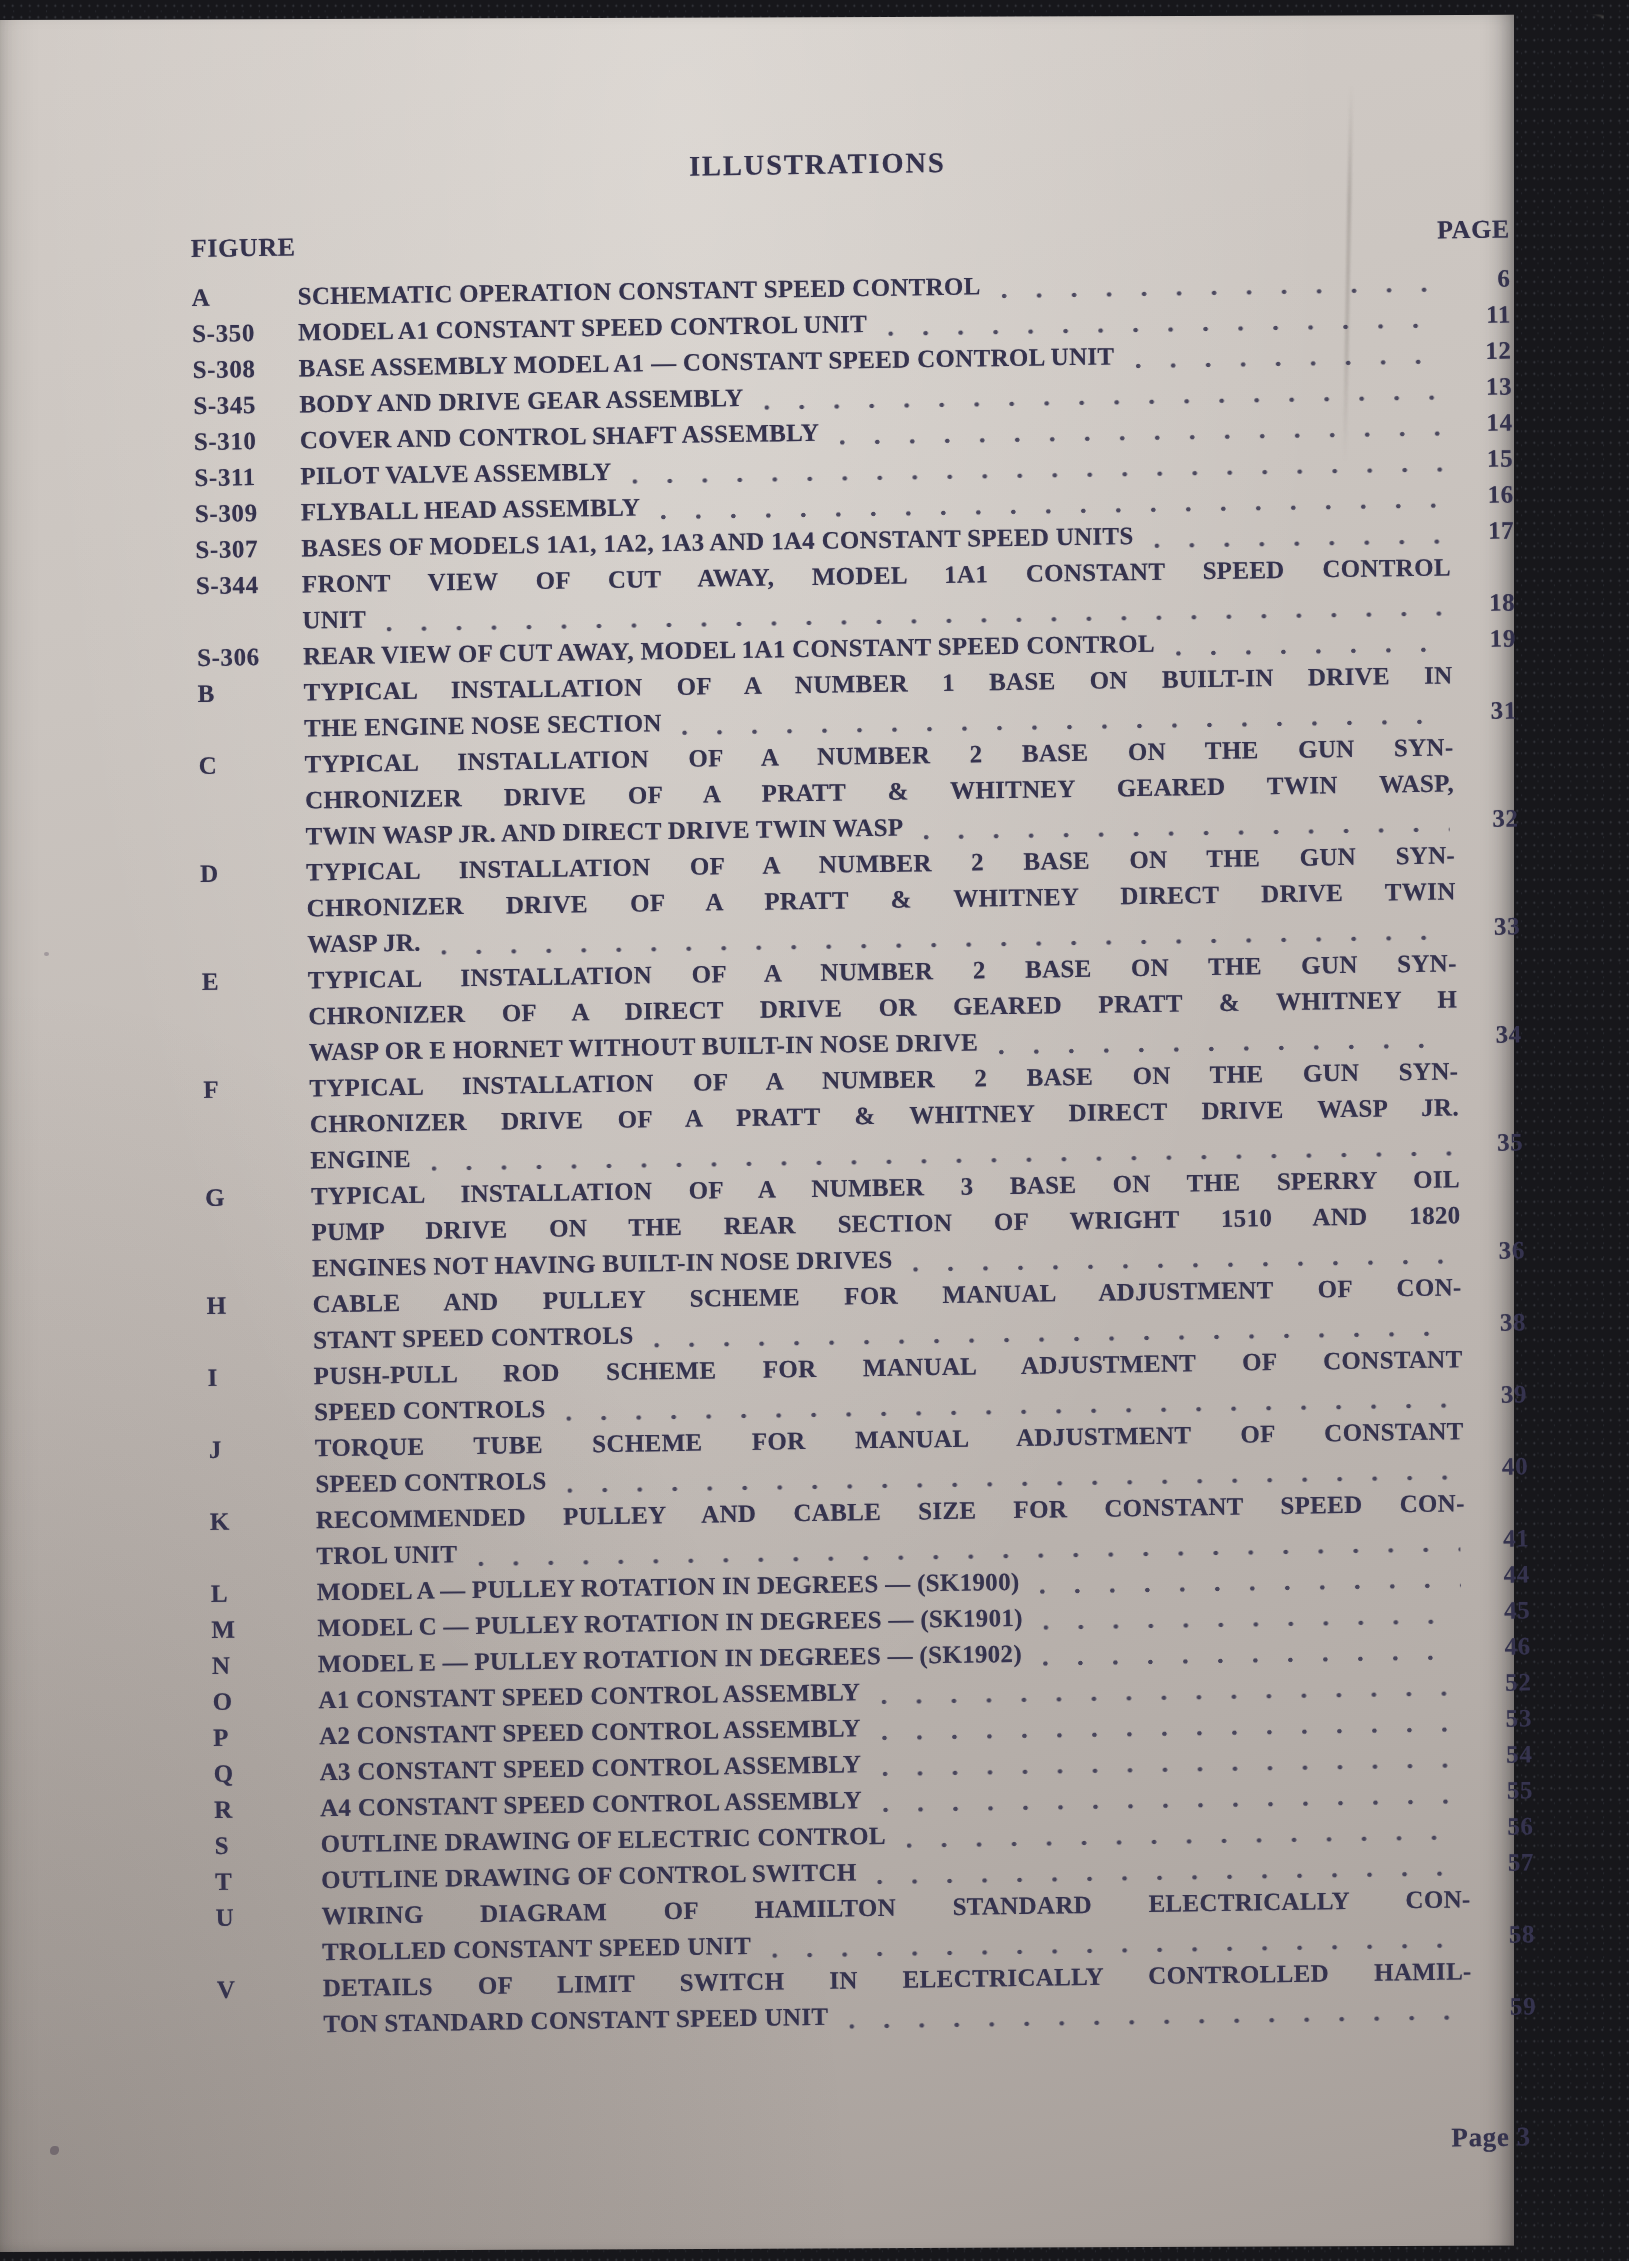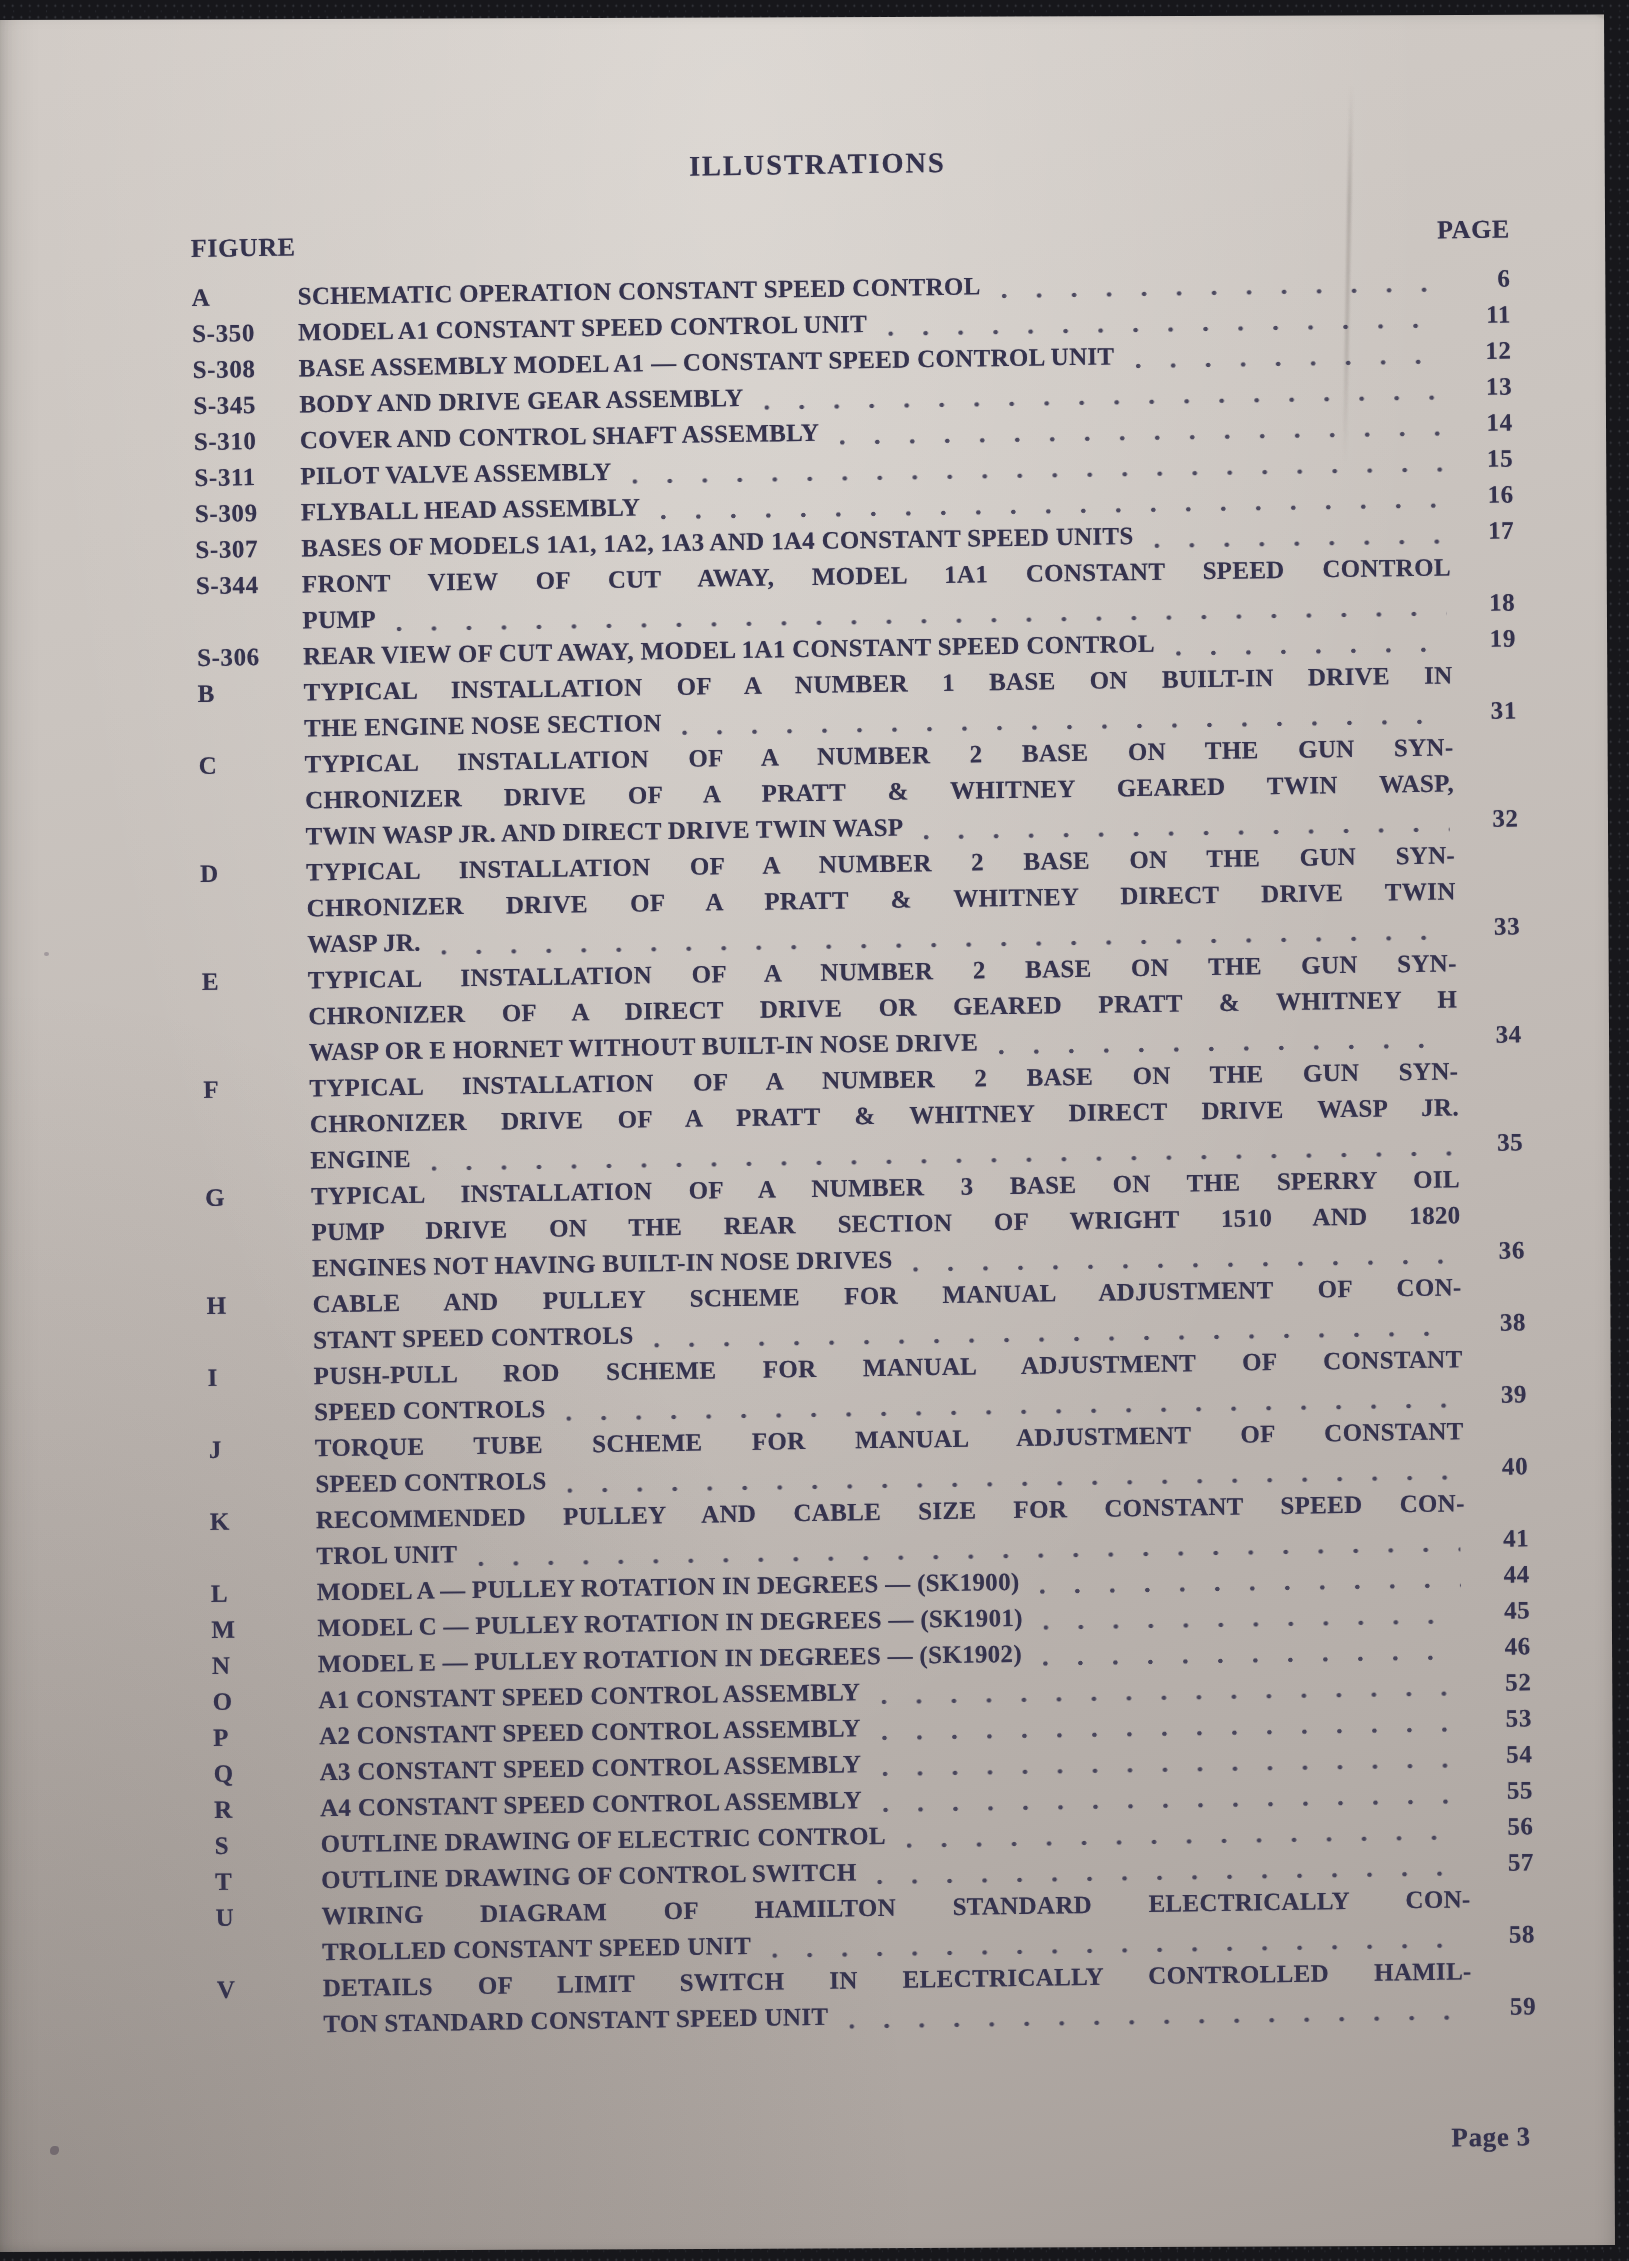--- a/index.html
+++ b/index.html
@@ -18,21 +18,21 @@
   .cover-texture{
     position:absolute;inset:0;
     background-image:
       radial-gradient(rgba(205,215,235,.16) 0.7px, transparent 1.2px),
       radial-gradient(rgba(170,180,205,.10) 0.6px, transparent 1px);
     background-size:8.5px 11.5px, 16.4px 14px;
     background-position:0 0, 5.5px 4.3px;
   }
   
   .page{
-    position:absolute;left:0;top:0;width:1629px;height:2261px;
+    position:absolute;left:0;top:0;width:1514px;height:2261px;
     clip-path:polygon(0px 20px, 1604px 14.6px, 1615px 2245px, 0px 2252px);
     background:
       radial-gradient(ellipse at 45% 6%, rgba(255,253,249,.28), transparent 55%),
       radial-gradient(ellipse at 0% 100%, rgba(60,52,48,.22), transparent 40%),
       linear-gradient(168deg,#d2ccc7 0%,#cac4bf 28%,#c0b9b4 55%,#b4ada8 78%,#a59d98 100%);
     box-shadow:
       inset -18px 0 27px -13.4px rgba(10,10,15,.45),
       inset 0 17px 23px -14.6px rgba(10,10,15,.40),
       inset 0 -14.6px 20.7px -14.6px rgba(10,10,15,.38),
       inset 24px 0 36px -24px rgba(40,35,32,.25);
@@ -191,21 +191,21 @@
               <span class="leader"></span>
             </div>
           </div>
           <div class="pg">17</div>
         </div>
         <div class="row">
           <div class="fig">S-344</div>
           <div class="title">
             <div class="tl justify">FRONT VIEW OF CUT AWAY, MODEL 1A1 CONSTANT SPEED CONTROL</div>
             <div class="tl last">
-              <span class="txt">PUMP</span>
+              <span class="txt">UNIT</span>
               <span class="leader"></span>
             </div>
           </div>
           <div class="pg">18</div>
         </div>
         <div class="row">
           <div class="fig">S-306</div>
           <div class="title">
             <div class="tl last">
               <span class="txt">REAR VIEW OF CUT AWAY, MODEL 1A1 CONSTANT SPEED CONTROL</span>

